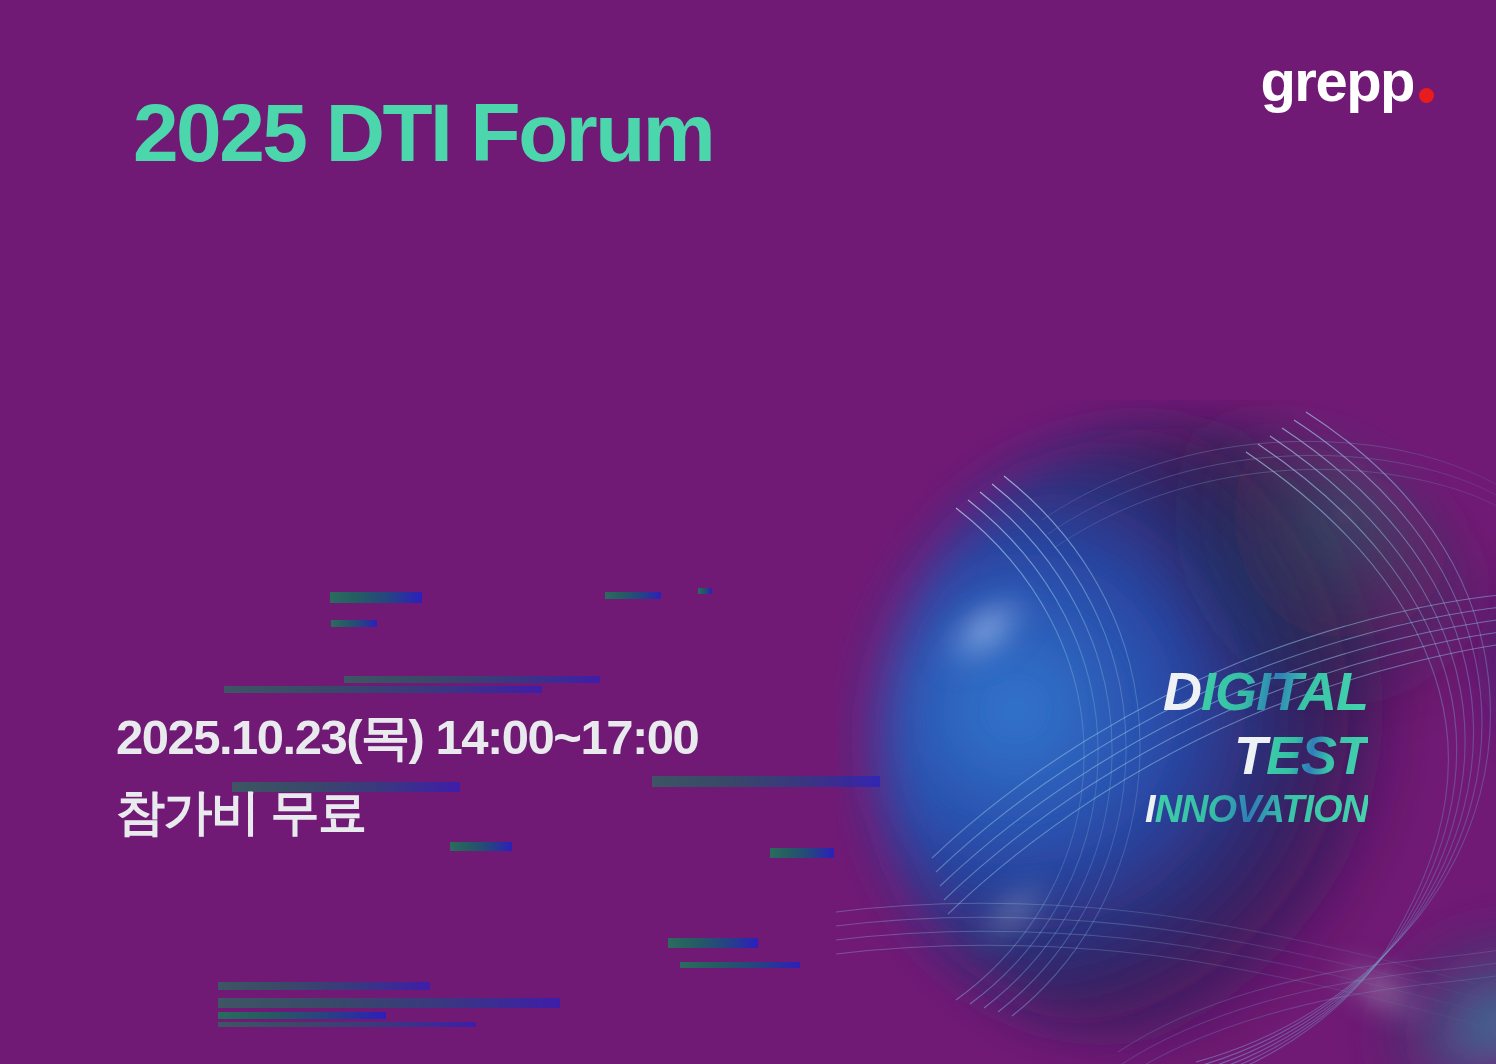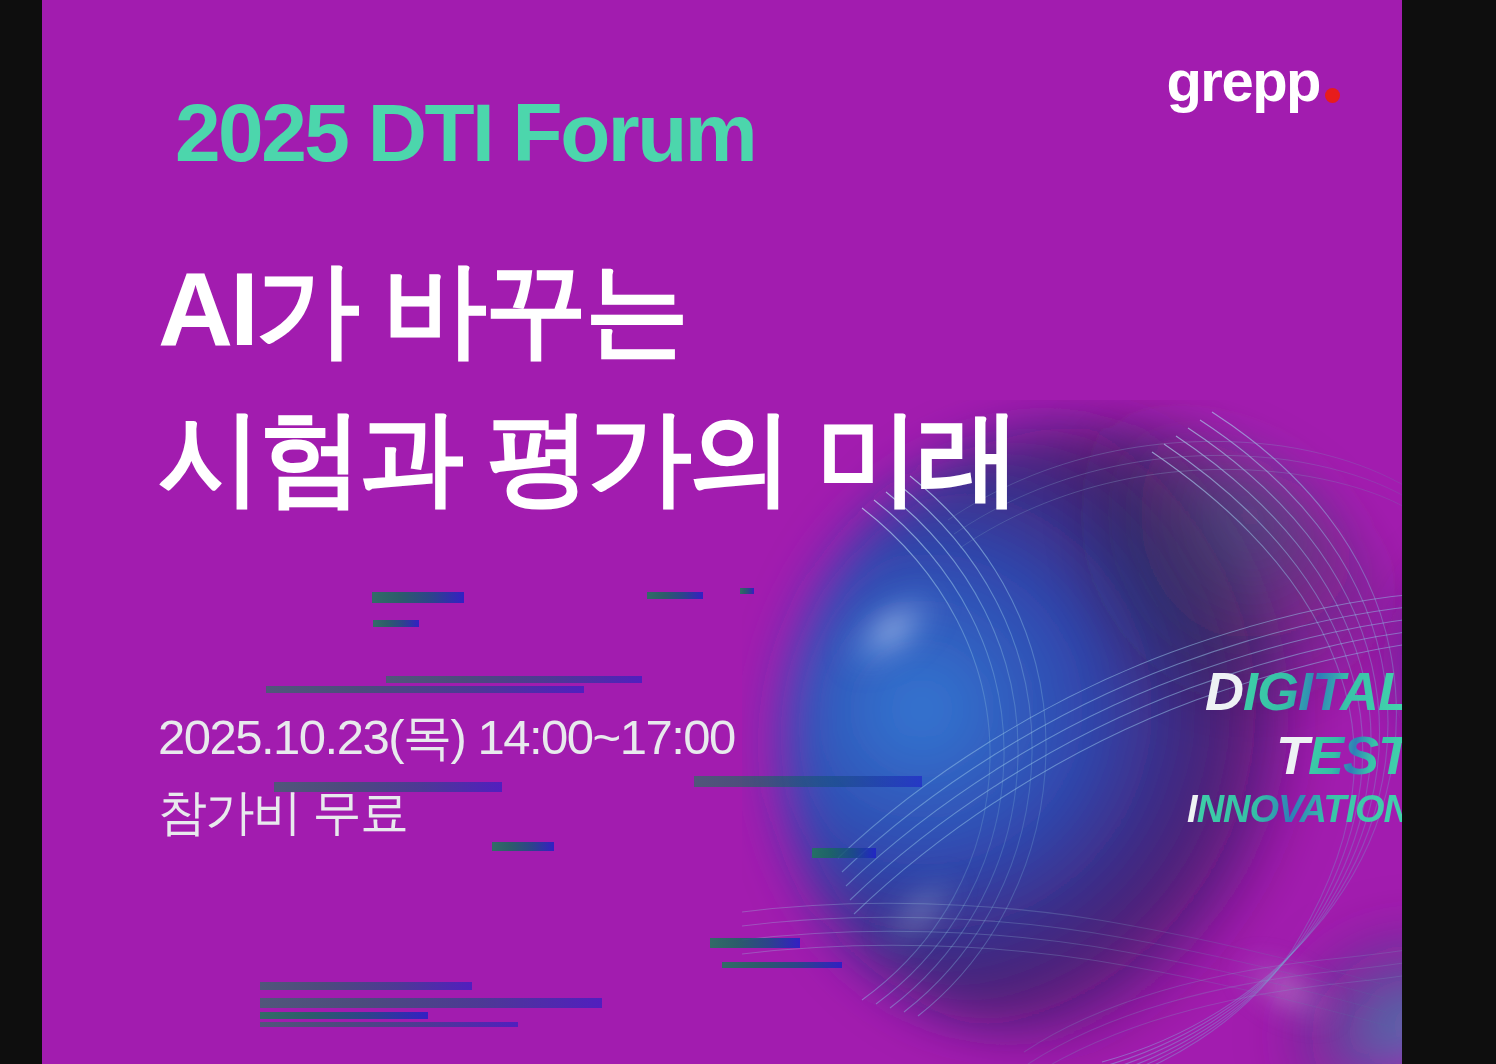--- a/index.html
+++ b/index.html
@@ -2,26 +2,25 @@
 <html><head>
 <meta charset="utf-8">
 <style>
   html, body {
     margin: 0;
     padding: 0;
     background: #0e0e0e;
   }
   #poster {
     position: relative;
-    width: 1360px;
+    width: 1496px;
     height: 1064px;
-    background: #a21caf;
+    background: #701a75;
     overflow: hidden;
     font-family: "Liberation Sans", "DejaVu Sans", sans-serif;
-    margin-left: 42px;
   }
 
   
   #orb-art {
     position: absolute;
     right: -40px;
     top: 400px;
     width: 700px;
     height: 680px;
     pointer-events: none;
@@ -76,21 +75,21 @@
     white-space: nowrap;
   }
   #headline .hl-line { display: block; }
 
   #details {
     position: absolute;
     left: 116px;
     top: 700px;
     color: #e8eaed;
     font-size: 49px;
-    font-weight: 400;
+    font-weight: 700;
     line-height: 1.54;
     letter-spacing: -1.5px;
     white-space: nowrap;
   }
   #details .det-line { display: block; }
 
   
   .streak {
     position: absolute;
     pointer-events: none;
@@ -263,24 +262,20 @@
       <div class="streak" style="left: 680px; top: 962px; width: 120px; height: 6px; background: linear-gradient(90deg, rgb(30, 122, 90) 0%, rgb(23, 104, 95) 30%, rgb(24, 74, 134) 65%, rgb(32, 32, 200) 100%); opacity: 0.85;"></div>
     </div>
 
   <div id="logo">
     <span class="wordmark">grepp</span>
     <span class="dot"></span>
   </div>
 
   <div id="forum-title">2025 DTI Forum</div>
 
-  <div id="headline">
-    <span class="hl-line">AI가 바꾸는</span>
-    <span class="hl-line">시험과 평가의 미래</span>
-  </div>
 
   <div id="details">
     <span class="det-line">2025.10.23(목) 14:00~17:00</span>
     <span class="det-line">참가비 무료</span>
   </div>
 
   <div id="tagline">
     <span class="tg-line l1"><span class="lead">D</span><span class="rest">IGITAL</span></span>
     <span class="tg-line l2"><span class="lead">T</span><span class="rest">EST</span></span>
     <span class="tg-line l3"><span class="lead">I</span><span class="rest">NNOVATION</span></span>

